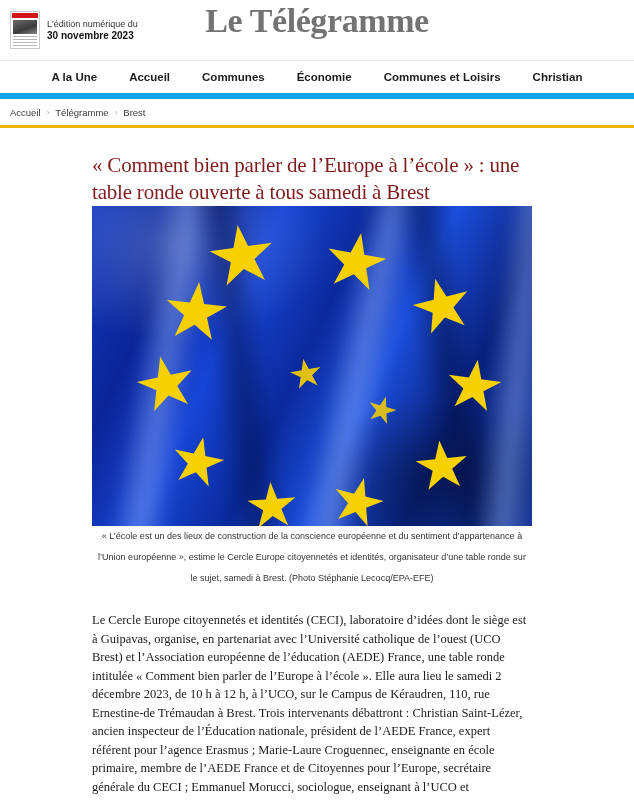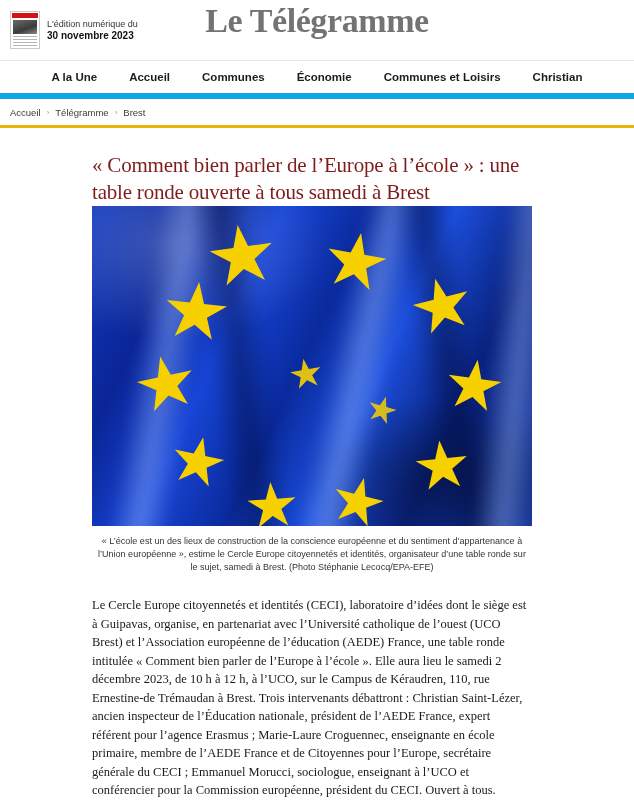--- a/index.html
+++ b/index.html
@@ -170,24 +170,23 @@
   .star {
     position: absolute;
     width: 56px;
     height: 56px;
     background: #f7d000;
     clip-path: polygon(50% 0%, 61.8% 35.5%, 100% 35.5%, 69% 57.5%, 80.9% 93%, 50% 71%, 19.1% 93%, 31% 57.5%, 0% 35.5%, 38.2% 35.5%);
   }
   .caption {
     width: 440px;
     font-size: 9px;
-    line-height: 13px;
+    line-height: 21px;
     color: #333333;
     text-align: center;
-    margin-top: 9px;
     padding: 0 4px;
     box-sizing: border-box;
   }
   .body-text {
     width: 440px;
     margin-top: 22px;
     font-family: "Liberation Serif", serif;
     font-size: 12.5px;
     line-height: 18.5px;
     color: #1a1a1a;

